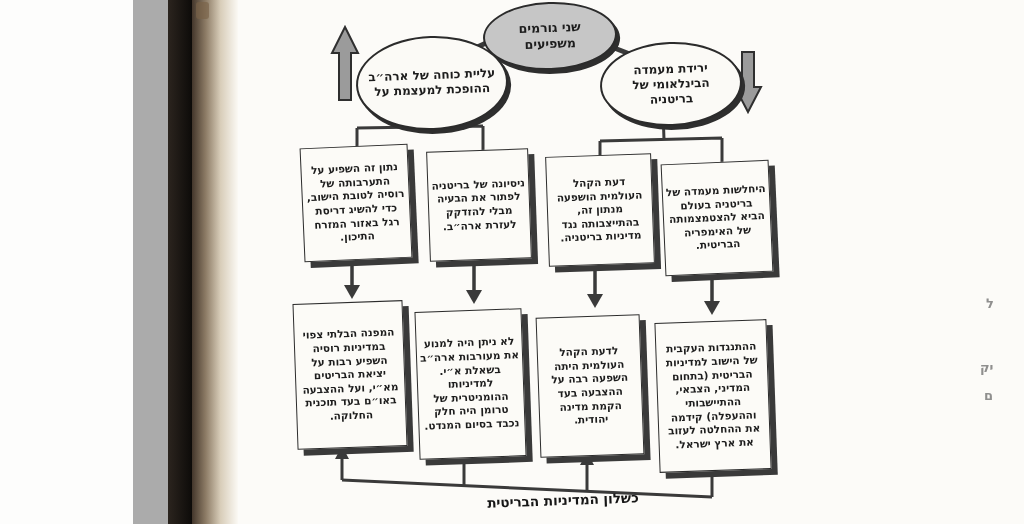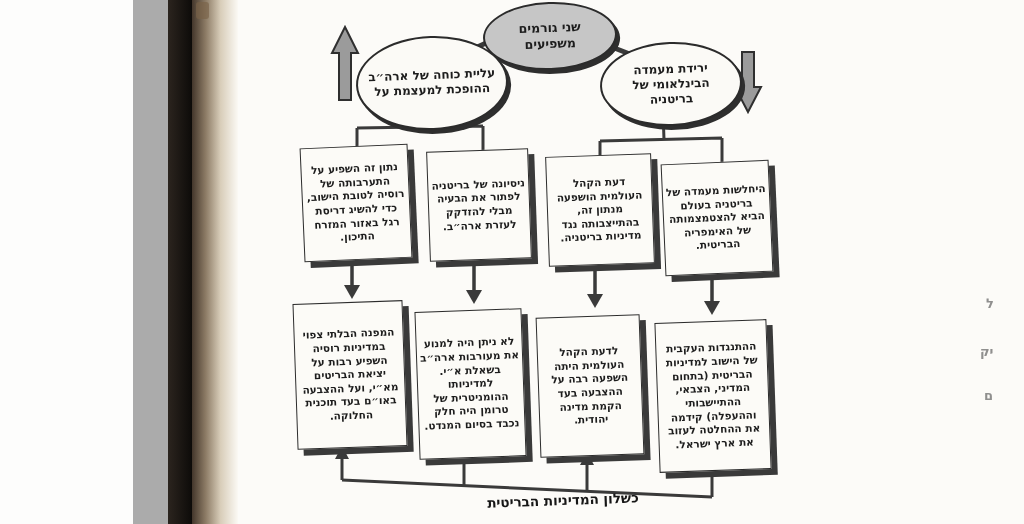--- a/index.html
+++ b/index.html
@@ -33,21 +33,21 @@
   .n-right{left:600px;top:42px; width:122px;height:76px;transform:rotate(-2deg);}
   .n-m1{left:302px;top:146px;width:100px;height:104px;transform:rotate(-2.5deg);}
   .n-m2{left:428px;top:150px;width:94px; height:100px;transform:rotate(-2deg);}
   .n-m3{left:547px;top:155px;width:98px; height:100px;transform:rotate(-2deg);}
   .n-m4{left:663px;top:162px;width:100px;height:102px;transform:rotate(-2.5deg);}
   .n-b1{left:295px;top:302px;width:102px;height:136px;transform:rotate(-2deg);}
   .n-b2{left:417px;top:310px;width:99px; height:138px;transform:rotate(-2deg);}
   .n-b3{left:538px;top:316px;width:96px; height:130px;transform:rotate(-2deg);}
   .n-b4{left:657px;top:321px;width:104px;height:140px;transform:rotate(-2deg);}
   .f-1{left:986px;top:296px;}
-  .f-2{left:980px;top:344px;}
+  .f-2{left:980px;top:360px;}
   .f-3{left:984px;top:388px;}
 </style>
 </head>
 <body>
 
 <div class="screen">
 
   <div class="page-tint"></div>
   <div class="spine-gray"></div>
   <div class="spine-black"></div>

